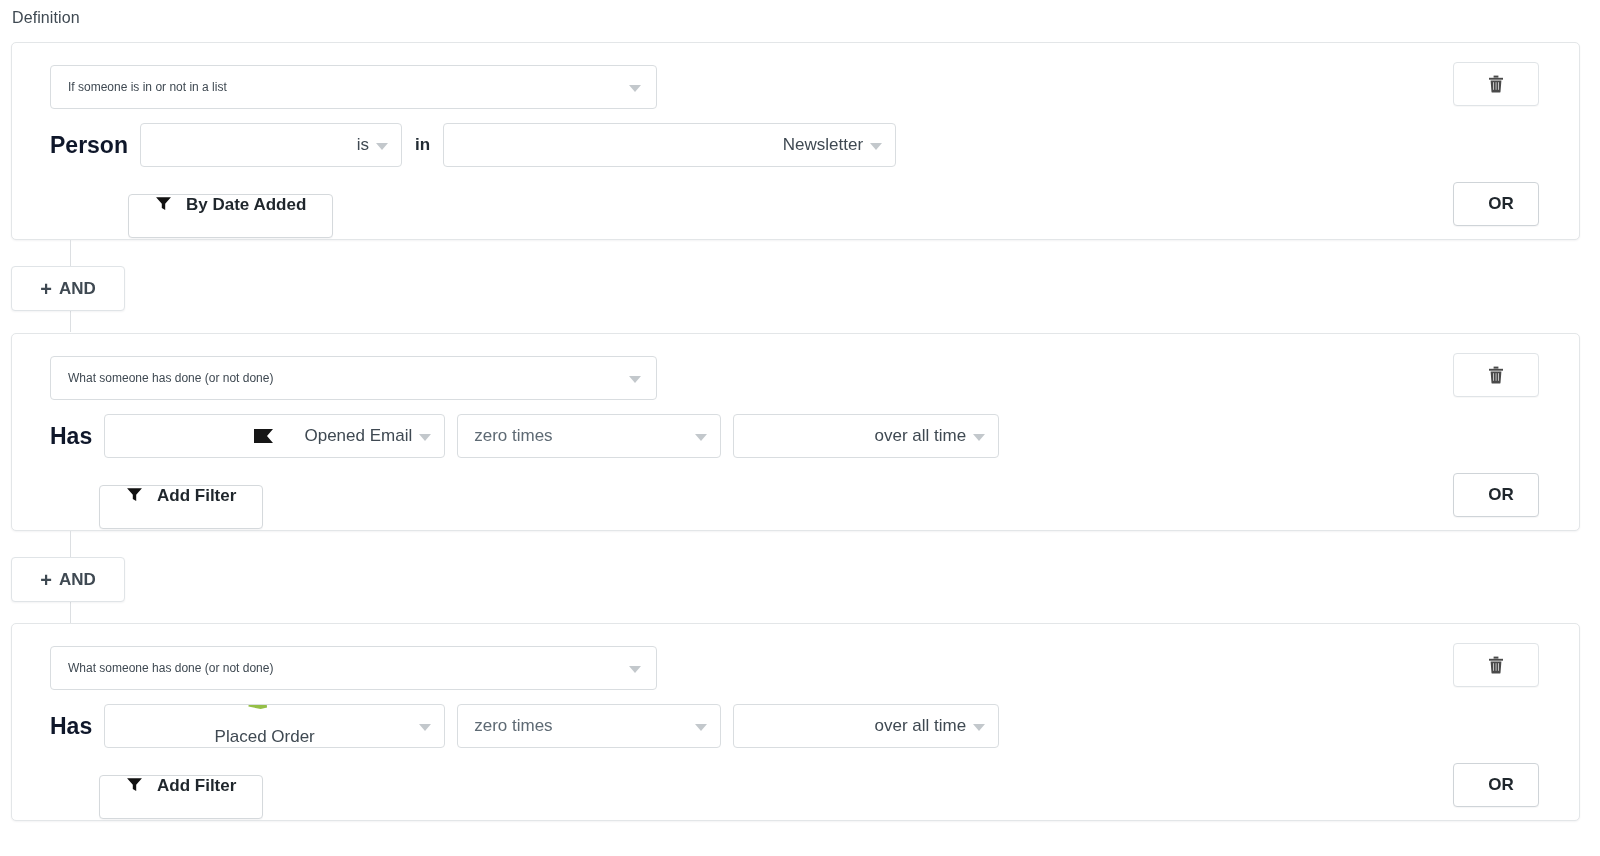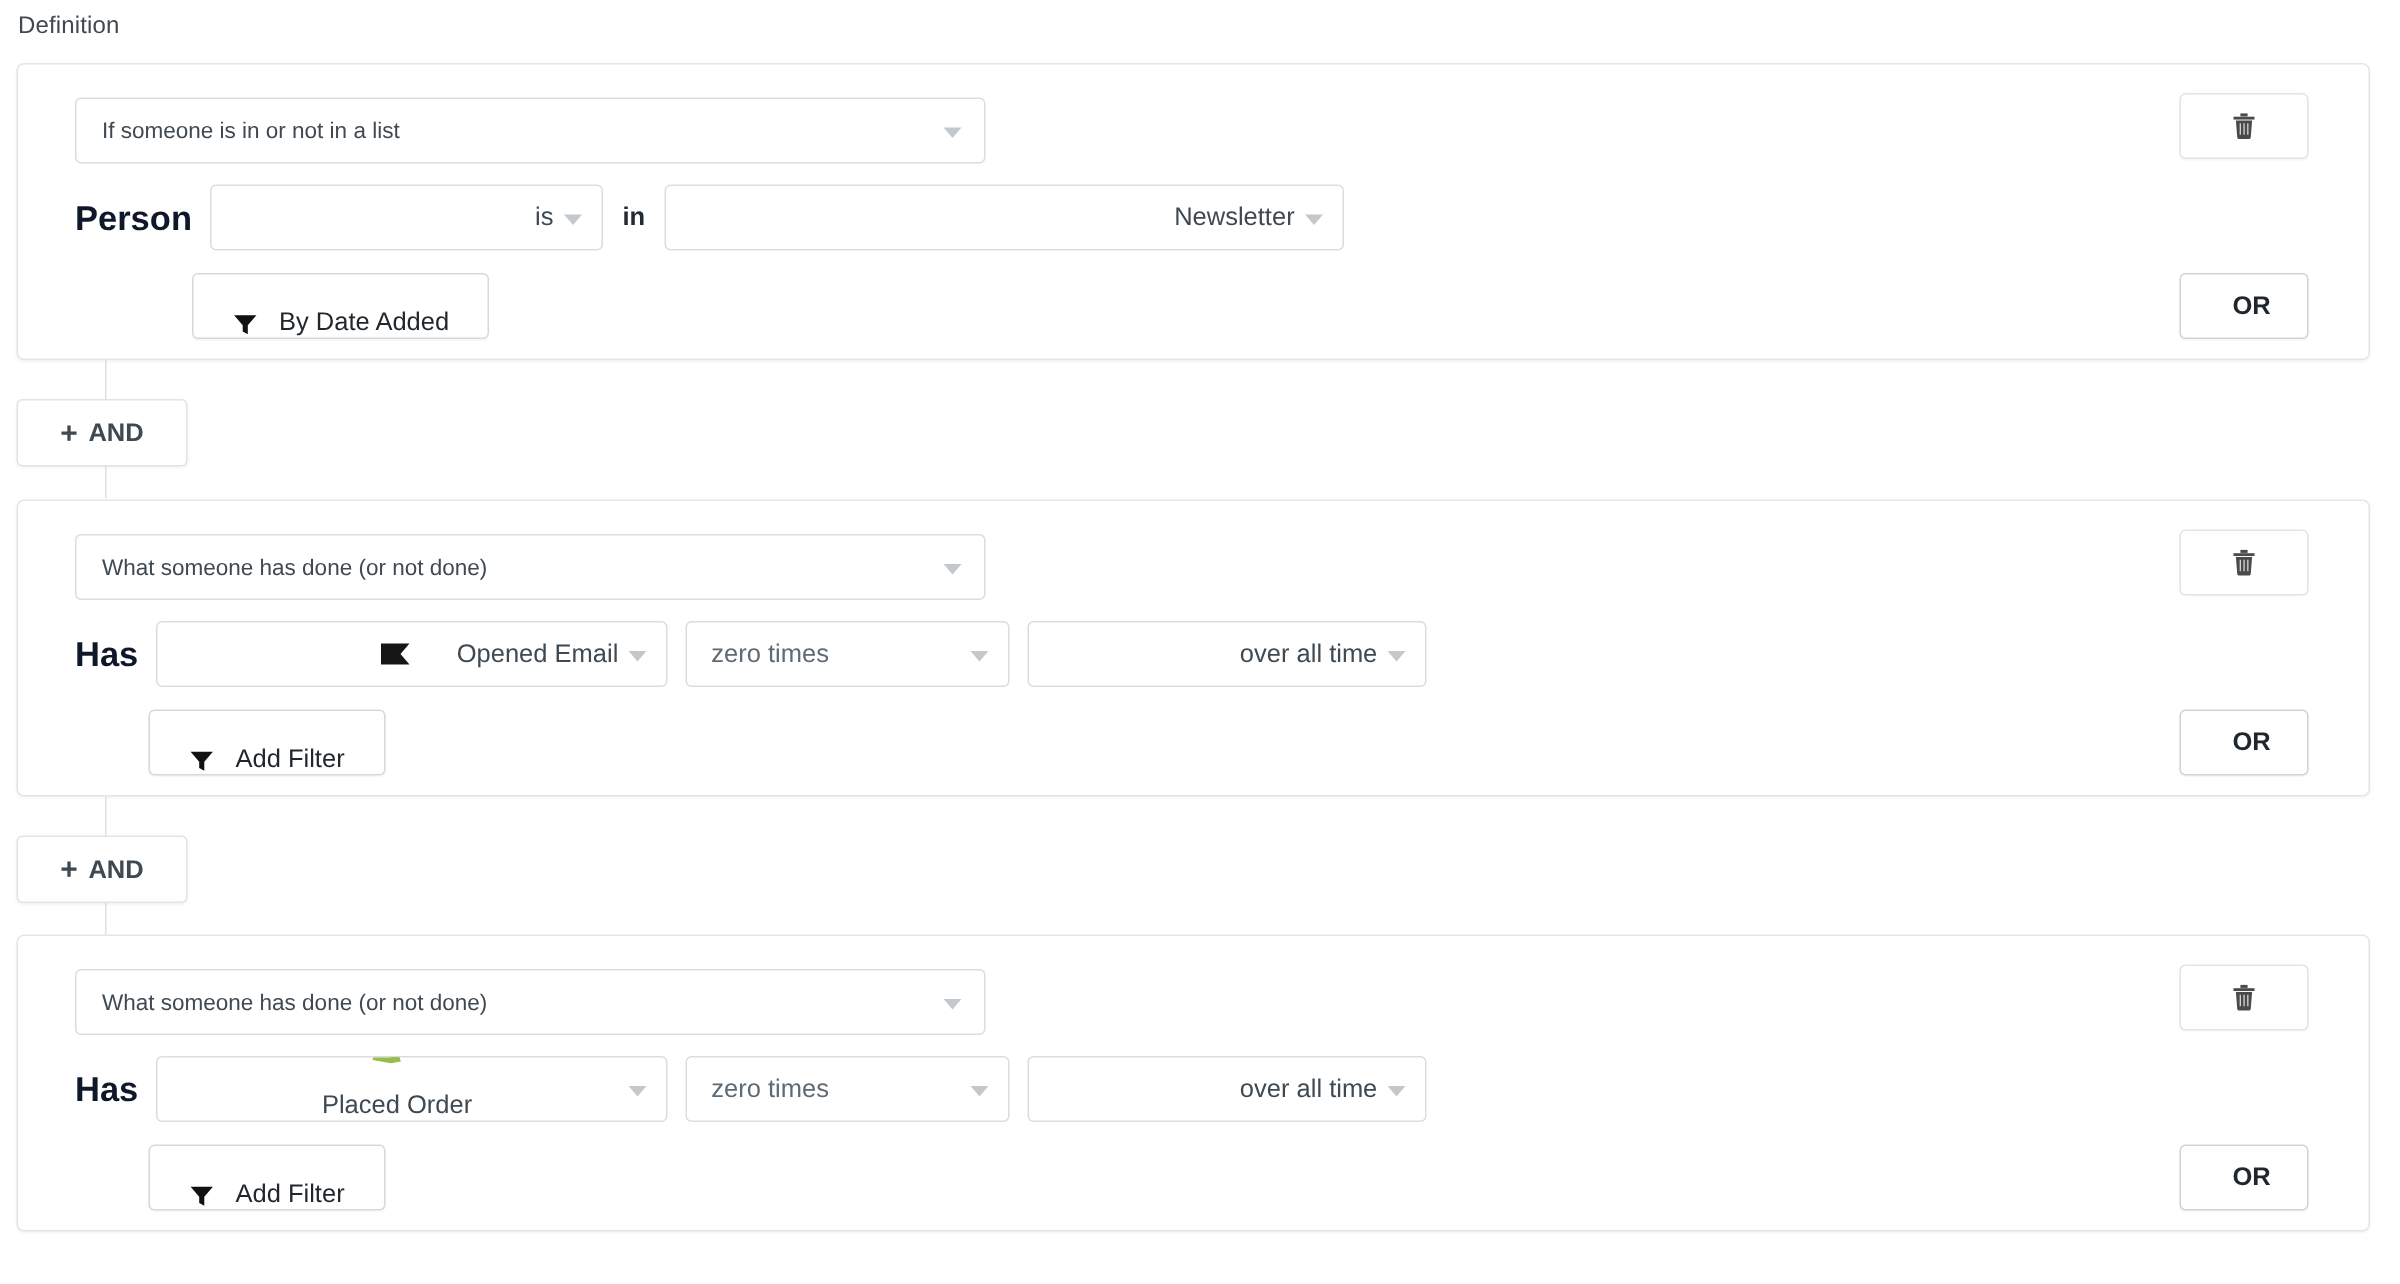--- a/index.html
+++ b/index.html
@@ -50,21 +50,21 @@
     left: 38px;
     top: 22px;
     width: 607px;
     height: 44px;
     border: 1px solid #d9dde0;
     border-radius: 4px;
     background: #fff;
     display: flex;
     align-items: center;
     padding: 0 34px 0 17px;
-    font-size: 15px;
+    font-size: 12px;
     color: #3f4952;
     white-space: nowrap;
     overflow: hidden;
   }
 
   .row2 {
     position: absolute;
     left: 38px;
     display: flex;
     align-items: center;
@@ -119,49 +119,50 @@
     margin-top: -2px;
     border-left: 6px solid transparent;
     border-right: 6px solid transparent;
     border-top: 7px solid #c3c8cc;
   }
 
   
   .w-is     { width: 262px; }
   .w-list   { width: 453px; }
   .w-metric { width: 341px; gap: 16px; }
-  .w-times  { width: 216px; }
+  .w-times  { width: 264px; }
   .w-time   { width: 266px; }
 
   .metric-icon {
     display: inline-flex;
     align-items: center;
     justify-content: center;
     width: 26px;
     height: 26px;
     margin-right: 11px;
     flex: 0 0 auto;
   }
 
   
   .filter-btn {
     position: absolute;
     height: 44px;
     border: 1px solid #d5d9dc;
     border-radius: 4px;
     background: #fff;
     display: flex;
-    align-items: flex-end;
+    align-items: flex-start;
     justify-content: center;
     gap: 14px;
     font-size: 17px;
-    font-weight: normal;
+    font-weight: bold;
     color: #1f262c;
     padding: 0 26px;
     box-shadow: 0 1px 1px rgba(16,24,40,0.04);
+    margin-top: 12px;
   }
 
   .or-btn {
     position: absolute;
     width: 86px;
     height: 44px;
     border: 1px solid #cfd4d8;
     border-radius: 4px;
     background: #fff;
     display: flex;

